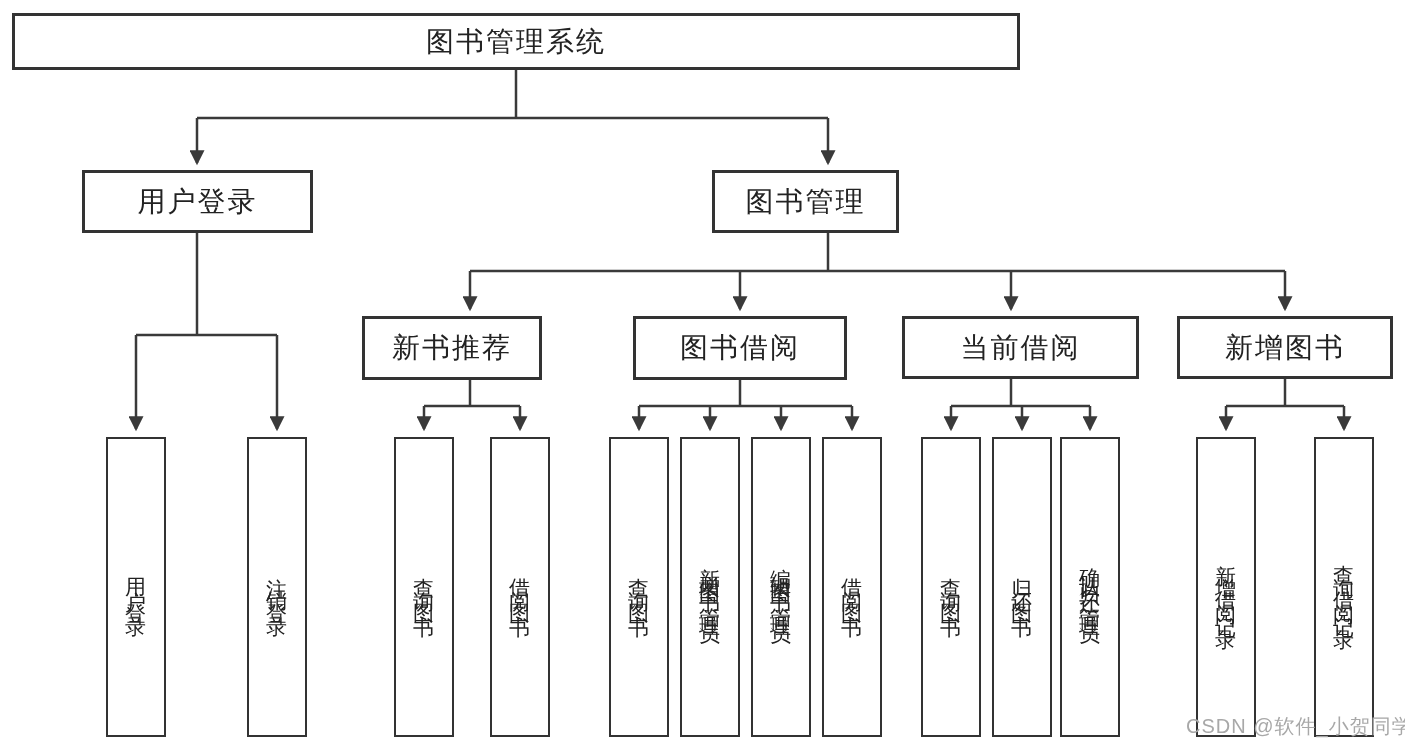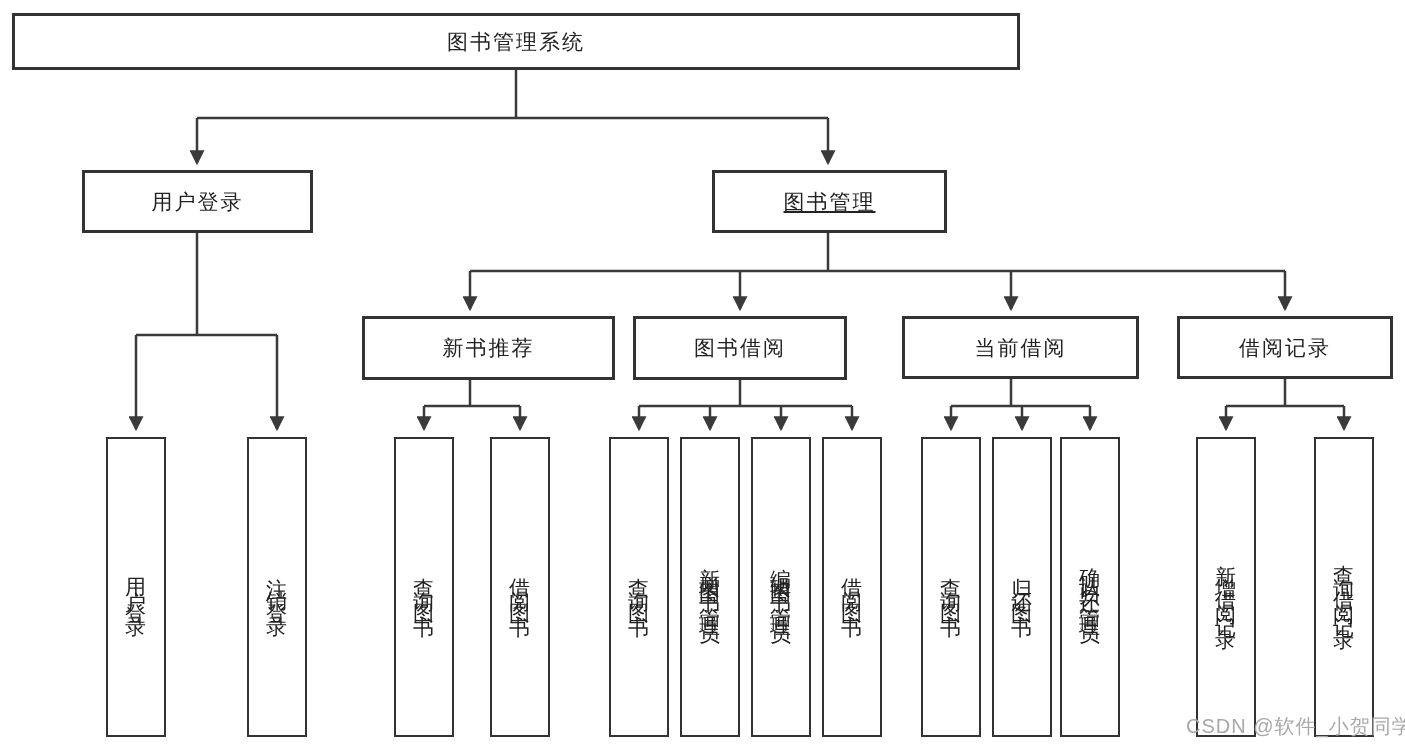--- a/index.html
+++ b/index.html
@@ -33,21 +33,21 @@
   .connectors marker path {
     fill: var(--line);
     stroke: none;
   }
   .box {
     position: absolute;
     border: 3px solid var(--border);
     background: #ffffff;
     display: grid;
     place-items: center;
-    font-size: 21px;
+    font-size: 28px;
     letter-spacing: 2px;
     color: var(--text);
     z-index: 2;
   }
   .leaf {
     writing-mode: vertical-rl;
     text-orientation: mixed;
     letter-spacing: 13px;
     font-size: 21px;
     line-height: 1;
@@ -116,26 +116,26 @@
       <path d="M1285,379 V406"></path>
       <path d="M1226,406 H1344"></path>
       <path d="M1226,406 V429" marker-end="url(#arrow)"></path>
       <path d="M1344,406 V429" marker-end="url(#arrow)"></path>
     </g>
   </svg>
 
   <div class="box" style="left:12px; top:13px; width:1008px; height:57px;">图书管理系统</div>
 
   <div class="box" style="left:82px; top:170px; width:231px; height:63px;">用户登录</div>
-  <div class="box" style="left:712px; top:170px; width:235px; height:63px;text-decoration:underline;">图书管理</div>
+  <div class="box" style="left:712px; top:170px; width:187px; height:63px;">图书管理</div>
 
-  <div class="box" style="left:362px; top:316px; width:253px; height:64px;">新书推荐</div>
+  <div class="box" style="left:362px; top:316px; width:180px; height:64px;">新书推荐</div>
   <div class="box" style="left:633px; top:316px; width:214px; height:64px;text-align:center;">图书借阅</div>
   <div class="box" style="left:902px; top:316px; width:237px; height:63px;">当前借阅</div>
-  <div class="box" style="left:1177px; top:316px; width:216px; height:63px;">借阅记录</div>
+  <div class="box" style="left:1177px; top:316px; width:216px; height:63px;">新增图书</div>
 
   <div class="box leaf" style="left:106px; top:437px; width:60px; height:300px;">用户登录</div>
   <div class="box leaf" style="left:247px; top:437px; width:60px; height:300px;">注销登录</div>
 
   <div class="box leaf" style="left:394px; top:437px; width:60px; height:300px;">查询图书</div>
   <div class="box leaf" style="left:490px; top:437px; width:60px; height:300px;">借阅图书</div>
 
   <div class="box leaf" style="left:609px; top:437px; width:60px; height:300px;">查询图书</div>
   <div class="box leaf tight" style="left:680px; top:437px; width:60px; height:300px;">新增图书（管理员）</div>
   <div class="box leaf tight" style="left:751px; top:437px; width:60px; height:300px;">编辑图书（管理员）</div>

